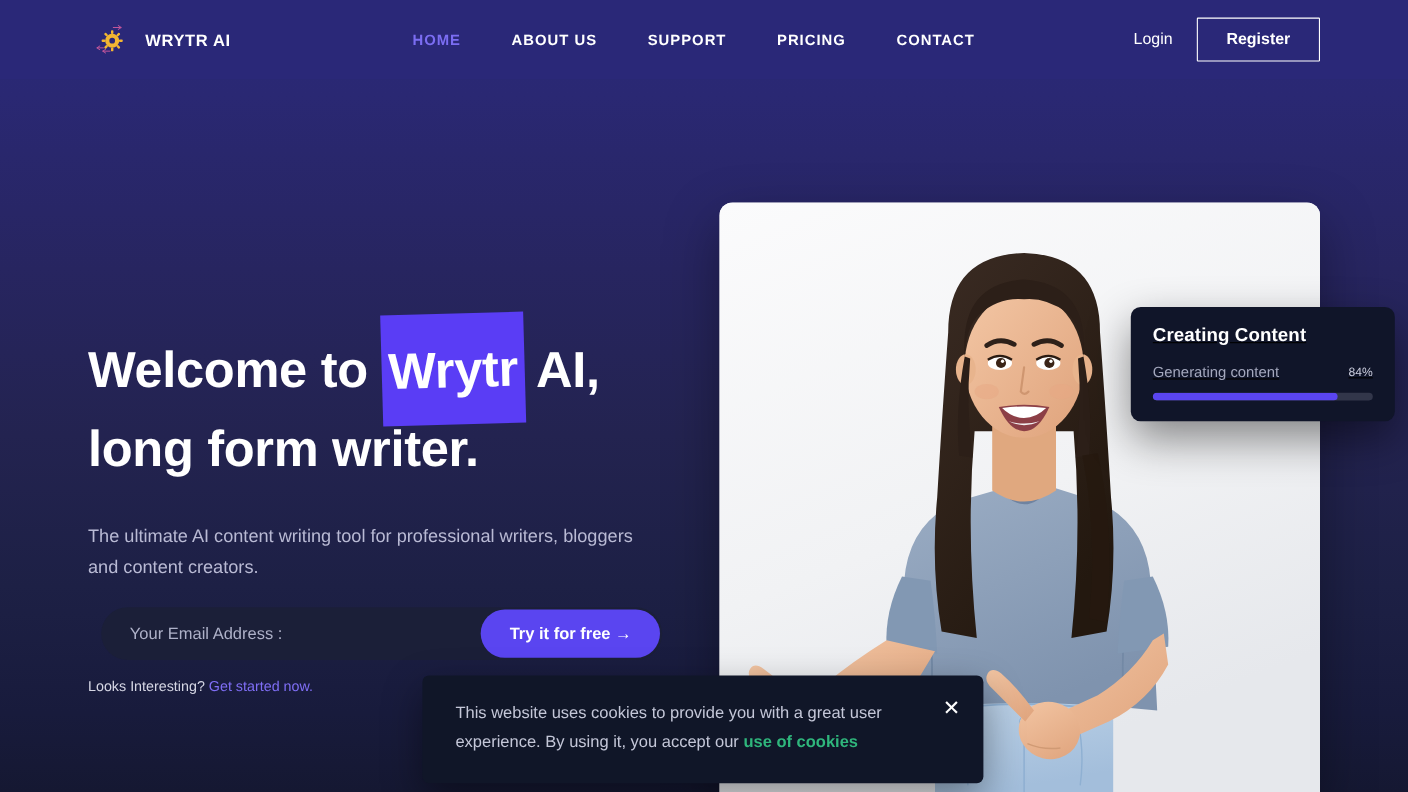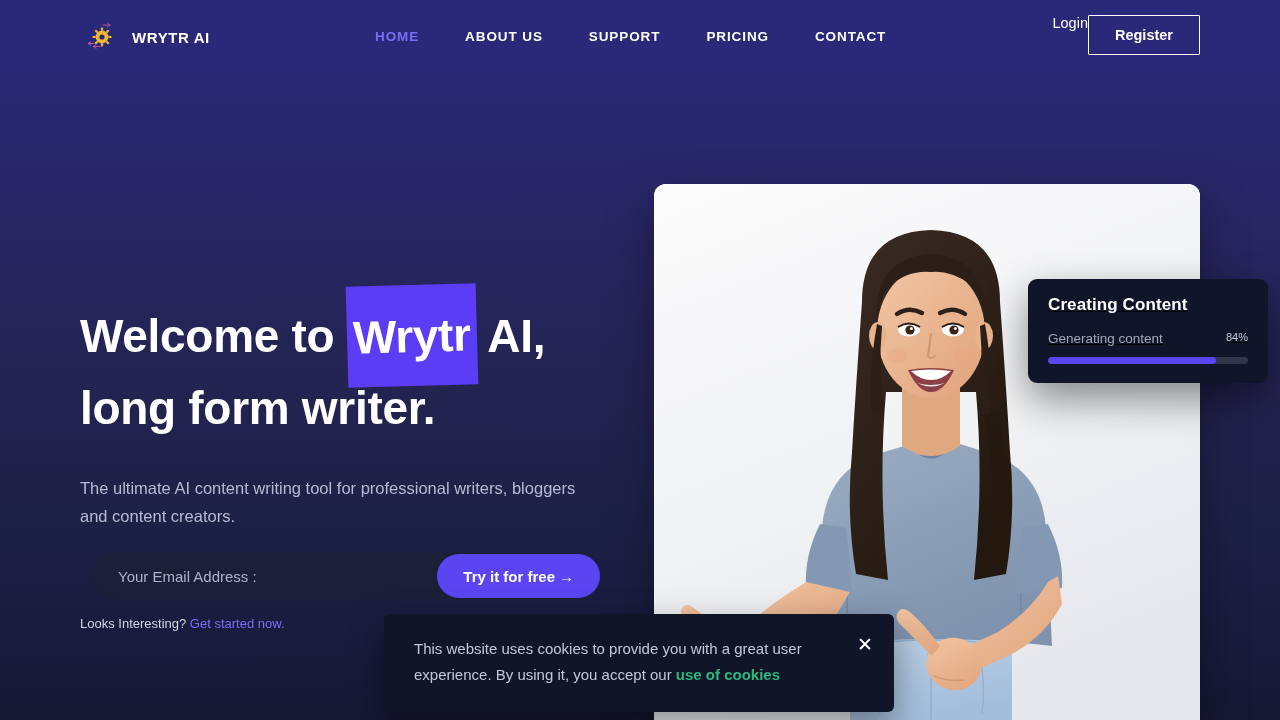--- a/index.html
+++ b/index.html
@@ -88,24 +88,25 @@
     padding: 0 23px;
     cursor: pointer;
     white-space: nowrap;
     text-decoration: none;
   }
   .nav-item.active { color: #7b6df2; }
 
   .auth {
     position: absolute;
     right: 80px;
-    top: 15px;
+    top: 0;
     height: 72px;
     display: flex;
-    align-items: flex-start;
+    align-items: center;
+    gap: 22px;
   }
   .login-link {
     color: #ffffff;
     font-size: 14.5px;
     cursor: pointer;
     text-decoration: none;
     white-space: nowrap;
   }
   .register-btn {
     border: 1.5px solid #ffffff;
@@ -255,21 +256,21 @@
   .progress-title {
     color: #ffffff;
     font-size: 17px;
     font-weight: bold;
     letter-spacing: 0.1px;
   }
   .progress-row {
     margin-top: 16px;
     display: flex;
     justify-content: space-between;
-    align-items: flex-start;
+    align-items: center;
   }
   .progress-label { color: #a4a8bd; font-size: 13.5px; }
   .progress-pct   { color: #c9cbdb; font-size: 11px; margin-left: 29px; }
   .progress-track {
     margin-top: 11px;
     height: 7px;
     width: 100%;
     background: #32364a;
     border-radius: 4px;
     overflow: hidden;

